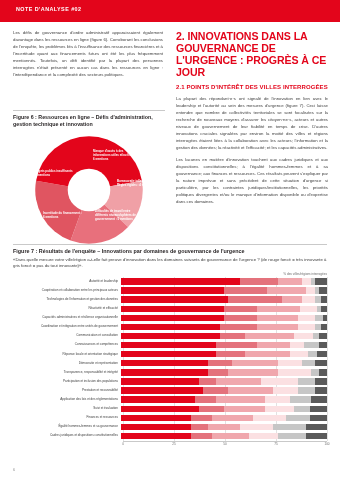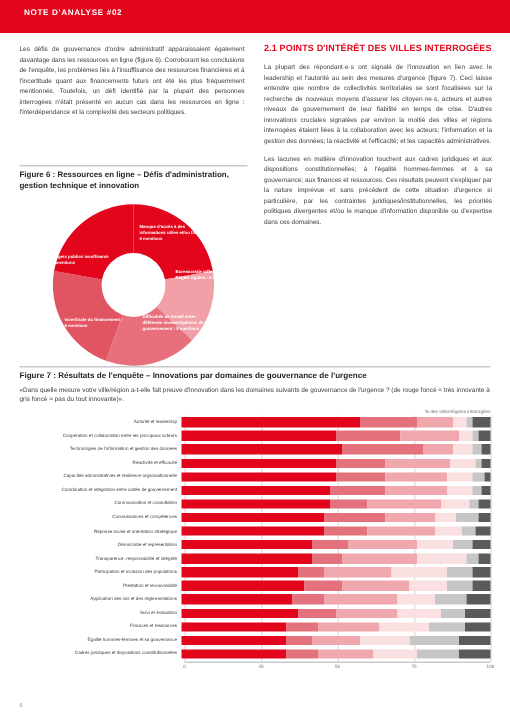--- a/index.html
+++ b/index.html
@@ -87,20 +87,21 @@
 
   <div class="topbar">
     <div class="tag">NOTE D'ANALYSE #02</div>
   </div>
 
   <div class="col-left">
     <p class="body">Les défis de gouvernance d'ordre administratif apparaissaient également davantage dans les ressources en ligne (figure 6). Corroborant les conclusions de l'enquête, les problèmes liés à l'insuffisance des ressources financières et à l'incertitude quant aux financements futurs ont été les plus fréquemment mentionnés. Toutefois, un défi identifié par la plupart des personnes interrogées n'était présenté en aucun cas dans les ressources en ligne : l'interdépendance et la complexité des secteurs politiques.</p>
   </div>
 
   <div class="col-right">
+    <h2 class="sec">2. Innovations dans la gouvernance de l'urgence : progrès à ce jour</h2>
     <h3 class="sub">2.1 Points d'intérêt des villes interrogées</h3>
     <p class="body">La plupart des répondant·e·s ont signalé de l'innovation en lien avec le leadership et l'autorité au sein des mesures d'urgence (figure 7). Ceci laisse entendre que nombre de collectivités territoriales se sont focalisées sur la recherche de nouveaux moyens d'assurer les citoyen·ne·s, acteurs et autres niveaux de gouvernement de leur fiabilité en temps de crise. D'autres innovations cruciales signalées par environ la moitié des villes et régions interrogées étaient liées à la collaboration avec les acteurs; l'information et la gestion des données; la réactivité et l'efficacité; et les capacités administratives.</p>
     <p class="body">Les lacunes en matière d'innovation touchent aux cadres juridiques et aux dispositions constitutionnelles; à l'égalité hommes-femmes et à sa gouvernance; aux finances et ressources. Ces résultats peuvent s'expliquer par la nature imprévue et sans précédent de cette situation d'urgence si particulière, par les contraintes juridiques/institutionnelles, les priorités politiques divergentes et/ou le manque d'information disponible ou d'expertise dans ces domaines.</p>
   </div>
 
   <div class="fig6">
     <div class="fig6-rule"></div>
     <div class="figcap">Figure 6 : Ressources en ligne – Défis d'administration, gestion technique et innovation</div>
     <div class="donut-wrap">
       <svg class="donut" viewBox="0 0 100 100">

